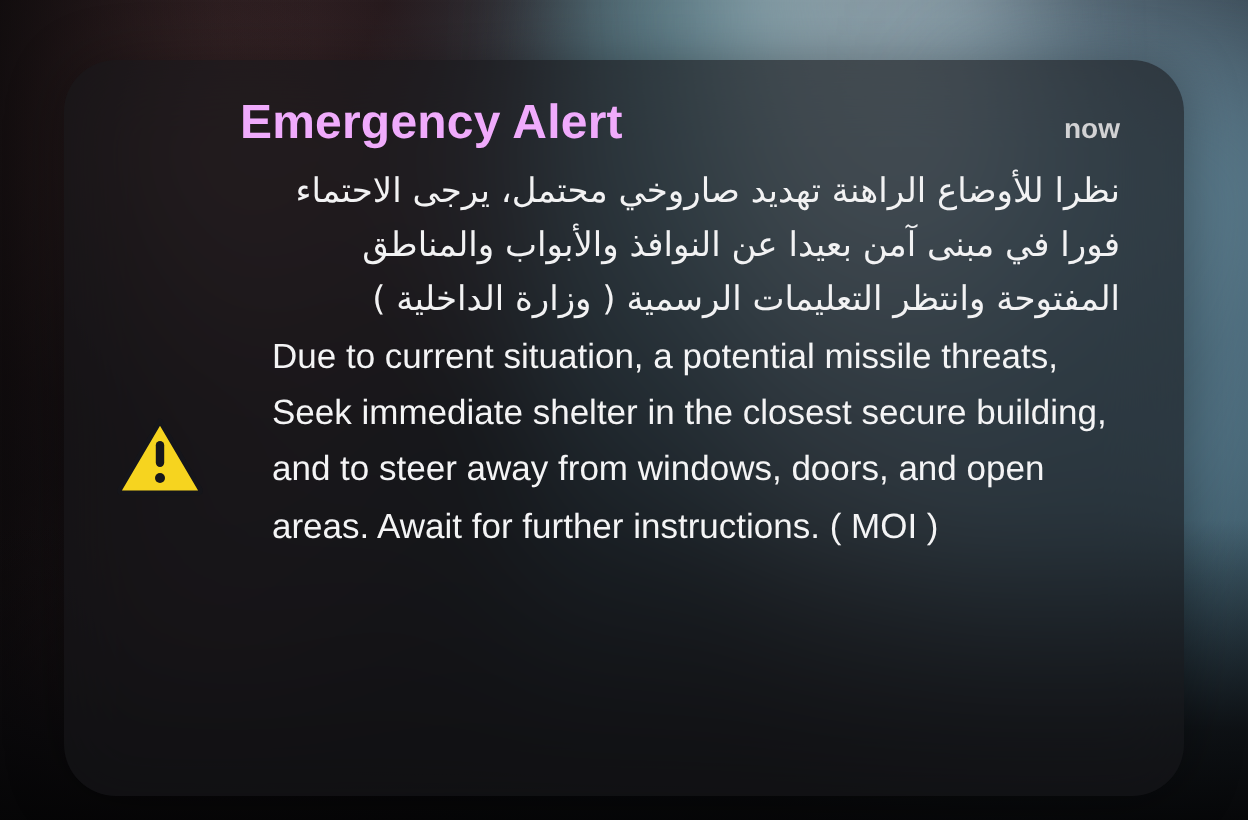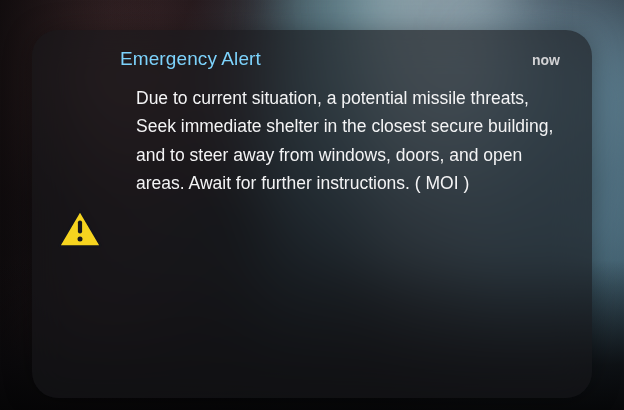--- a/index.html
+++ b/index.html
@@ -90,23 +90,23 @@
     box-sizing: border-box;
   }
   .notif-header {
     display: flex;
     align-items: baseline;
     justify-content: space-between;
     padding-left: 62px;
     padding-right: 6px;
   }
   .notif-title {
-    color: #7dd3fc;
-    font-size: 19px;
-    font-weight: normal;
+    color: #f0abfc;
+    font-size: 24px;
+    font-weight: bold;
     letter-spacing: 0.1px;
   }
   .notif-time {
     color: #d2d2d4;
     font-size: 14px;
     font-weight: bold;
   }
   .arabic-block {
     direction: rtl;
     text-align: right;
@@ -125,21 +125,20 @@
     width: 44px;
     height: 40px;
   }
   .alert-icon svg { display: block; }
   .english-block {
     color: #f4f4f5;
     font-size: 17.5px;
     line-height: 1.62;
     padding-left: 78px;
     padding-right: 10px;
-    margin-top: 14px;
   }
 </style>
 </head>
 <body>
 
 <div id="screen">
 
   <div class="bg-layer bg-base"></div>
   <div class="bg-streak-a"></div>
   <div class="bg-streak-b"></div>
@@ -148,20 +147,21 @@
   <div class="bg-dark-bottom"></div>
 
   <div class="notification">
     <div class="notif-inner">
 
       <div class="notif-header">
         <span class="notif-title">Emergency Alert</span>
         <span class="notif-time">now</span>
       </div>
 
+      <div class="arabic-block">نظرا للأوضاع الراهنة تهديد صاروخي محتمل، يرجى الاحتماء فورا في مبنى آمن بعيدا عن النوافذ والأبواب والمناطق المفتوحة وانتظر التعليمات الرسمية ( وزارة الداخلية )</div>
 
       <div class="alert-icon">
         <svg viewBox="0 0 44 40" width="44" height="40" aria-hidden="true">
           <path d="M22 2.5 L42 36.5 Q43 38.5 40.5 38.5 L3.5 38.5 Q1 38.5 2 36.5 Z" fill="#f6d41f" stroke="#15151a" stroke-width="2.4" stroke-linejoin="round"></path>
           <rect x="19.9" y="12.5" width="4.2" height="13" rx="2.1" fill="#17171b"></rect>
           <circle cx="22" cy="31" r="2.5" fill="#17171b"></circle>
         </svg>
       </div>
 
       <div class="english-block">Due to current situation, a potential missile threats, Seek immediate shelter in the closest secure building, and to steer away from windows, doors, and open areas. Await for further instructions. ( MOI )</div>

